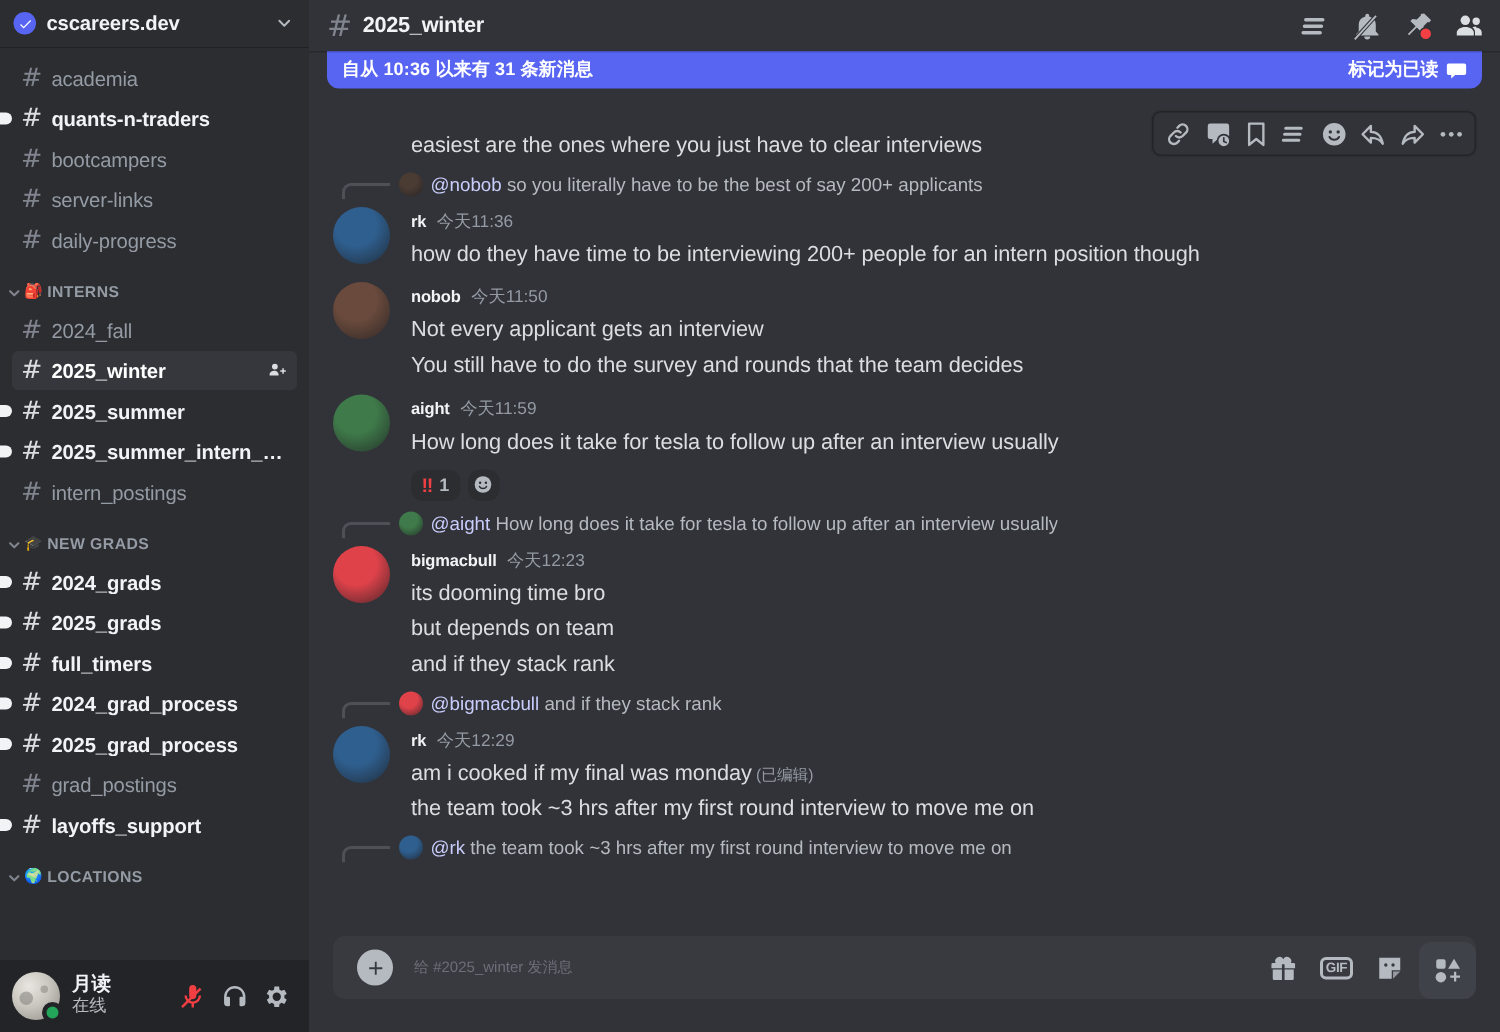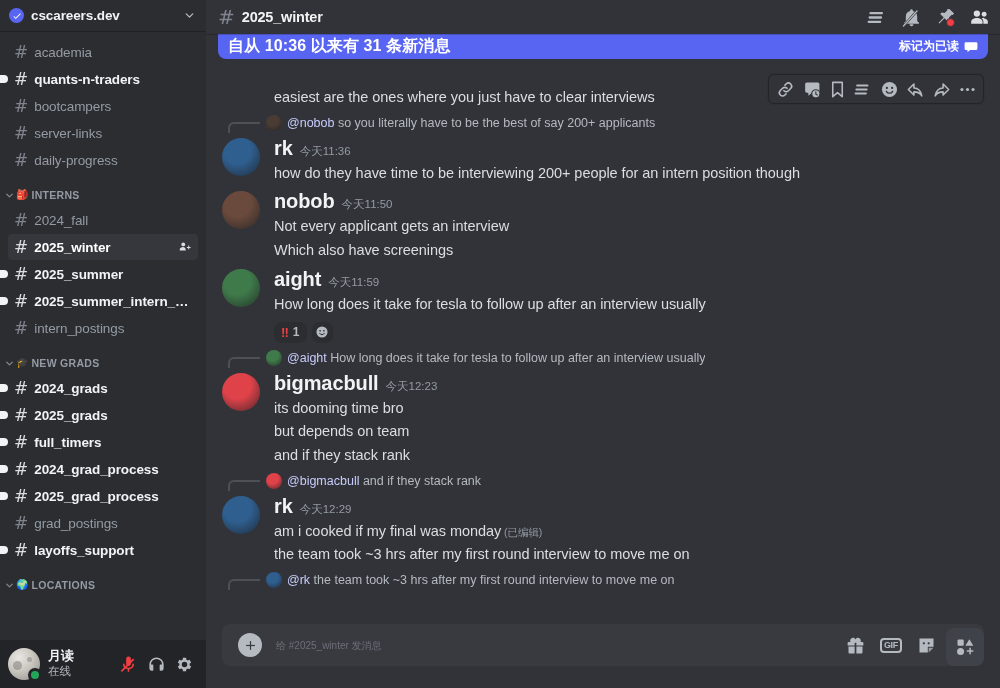--- a/index.html
+++ b/index.html
@@ -141,21 +141,21 @@
   .unread-banner {
     position: absolute; top: 34px; left: 12px; right: 12px;
     height: 25px;
     background: #5865f2;
     border-radius: 0 0 8px 8px;
     display: flex; align-items: center;
     padding: 0 10px;
     z-index: 3;
     cursor: pointer;
   }
-  .unread-text { color: #fff; font-size: 16px; font-weight: bold; letter-spacing: 0.1px;}
+  .unread-text { color: #fff; font-size: 12px; font-weight: bold; letter-spacing: 0.1px;}
   .unread-banner .spacer { flex: 1; }
   .unread-right { display: flex; align-items: center; gap: 5px; }
   .unread-action { color: #fff; font-size: 12px; font-weight: bold; }
   .unread-right svg { width: 14px; height: 14px; }
 
   .messages {
     flex: 1; overflow: hidden; position: relative;
     padding-bottom: 4px;
   }
   .msg-inner { padding: 0 8px 0 0; }
@@ -185,21 +185,21 @@
   .reply-text .mention { color: #c9cdfb; font-weight: 500; }
 
   .msg { display: flex; padding: 1px 0 1px 0; margin-top: 3px; position: relative; }
   .msg-av {
     width: 38px; height: 38px; border-radius: 50%;
     flex: 0 0 38px; margin: 1px 14px 0 16px;
     background-size: cover; overflow:hidden; position: relative;
   }
   .msg-body { flex: 1; min-width: 0; }
   .msg-head { display: flex; align-items: baseline; line-height: 1.375rem; }
-  .msg-author { color: #f2f3f5; font-size: 20px; font-weight: 600; margin-right: 7px; letter-spacing: -0.1px;}
+  .msg-author { color: #f2f3f5; font-size: 11px; font-weight: 600; margin-right: 7px; letter-spacing: -0.1px;}
   .msg-time { color: #949ba4; font-size: 11.5px; }
   .msg-line { color: #dbdee1; font-size: 14.5px; line-height: 1.36; padding: 2px 0 2px 0; letter-spacing: -0.05px;}
   .msg-line .edited { color: #949ba4; font-size: 10.5px; }
 
   .reactions { display: flex; align-items: center; gap: 5px; margin-top: 5px; margin-bottom: 2px;}
   .reaction {
     display: flex; align-items: center; gap: 5px;
     height: 21px; padding: 0 6px;
     background: #2b2d31; border: 1px solid transparent;
     border-radius: 8px; cursor: pointer;
@@ -548,21 +548,21 @@
             </div>
           </div>
           <div class="msg">
             <div class="msg-av" style="background:radial-gradient(circle at 40% 32%, #6a4a3c 0%, #6a4a3c 40%, rgba(0,0,0,0.45) 120%);"></div>
             <div class="msg-body">
               <div class="msg-head">
                 <span class="msg-author">nobob</span>
                 <span class="msg-time">今天11:50</span>
               </div>
               <div class="msg-line">Not every applicant gets an interview</div>
-              <div class="msg-line">Which also have screenings</div>
+              <div class="msg-line">You still have to do the survey and rounds that the team decides</div>
             </div>
           </div>
           <div class="msg">
             <div class="msg-av" style="background:radial-gradient(circle at 40% 32%, #3f7a4a 0%, #3f7a4a 40%, rgba(0,0,0,0.45) 120%);"></div>
             <div class="msg-body">
               <div class="msg-head">
                 <span class="msg-author">aight</span>
                 <span class="msg-time">今天11:59</span>
               </div>
               <div class="msg-line">How long does it take for tesla to follow up after an interview usually</div>

